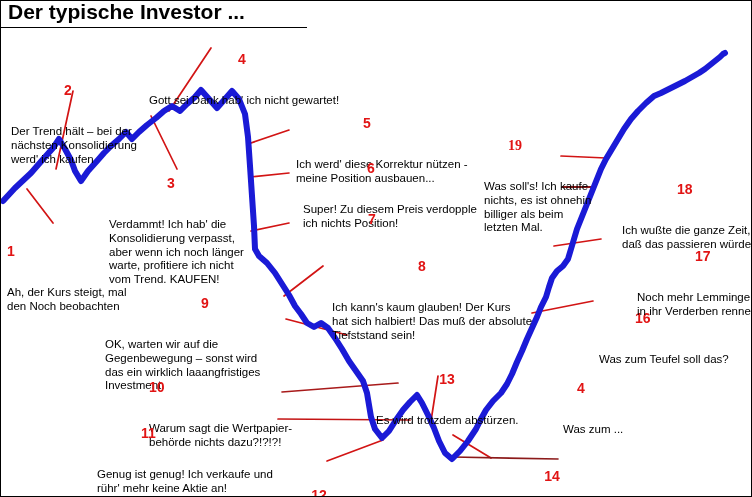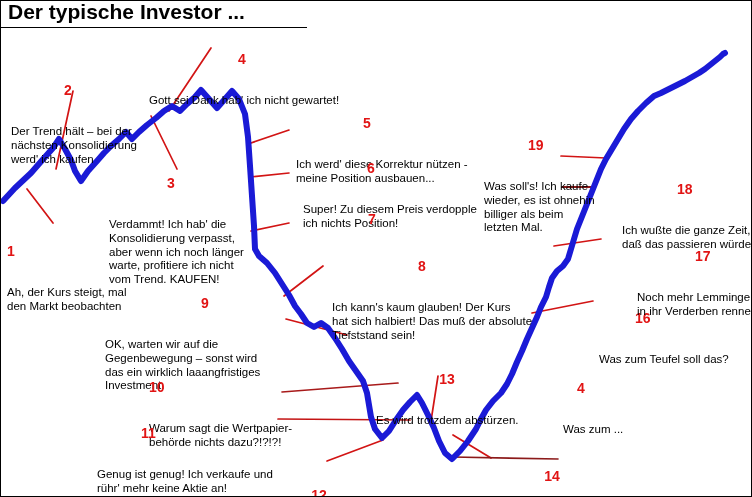--- a/index.html
+++ b/index.html
@@ -95,21 +95,21 @@
       <line x1="592" y1="186" x2="561" y2="186" stroke="#8C1A1A" stroke-width="2"></line>
       <line x1="560" y1="155" x2="605" y2="157"></line>
     </g>
 
     <polyline id="price-line" fill="none" stroke="#1A1AD6" stroke-width="6" stroke-linejoin="round" stroke-linecap="round" points="2,200 14,187 30,172 44,156 52,147 58,138 64,148 70,159 74,170 80,180 87,170 96,160 103,152 110,145 118,138 125,131 131,138 138,131 146,124 155,117 163,110 171,105 179,110 186,103 194,96 200,89 208,98 216,107 224,98 231,90 238,98 244,113 247,136 249,165 251,195 253,225 254,248 258,255 266,262 274,272 281,283 288,294 294,305 300,313 306,322 313,326 320,322 327,327 334,337 341,348 348,360 355,370 362,380 366,392 368,404 370,416 374,428 381,437 388,430 395,419 402,409 409,401 416,394 421,402 427,414 433,427 438,440 444,452 451,458 459,450 467,440 475,428 480,418 485,409 492,400 500,392 506,383 511,373 516,361 521,350 526,338 531,327 536,316 540,306 545,296 548,286 551,277 556,270 562,265 567,258 570,248 573,238 576,228 580,218 584,208 588,198 592,188 596,178 600,168 605,158 611,148 617,138 623,128 630,118 637,110 645,102 653,95 660,92 668,88 676,84 684,80 691,76 698,72 704,68 709,64 714,60 719,56 722,53 724,52"></polyline>
   </svg>
 
   <div class="ann ta-l" style="left:6px; top:216px;">
     <span class="num l">1</span>
     <span class="body">Ah, der Kurs steigt, mal
-den Markt beobachten</span>
+den Noch beobachten</span>
   </div>
 
   <div class="ann ta-l" style="left:10px; top:55px;">
     <span class="num l" style="margin-left:53px;">2</span>
     <span class="body">Der Trend hält – bei der
 nächsten Konsolidierung
 werd' ich kaufen</span>
   </div>
 
   <div class="ann ta-l" style="left:108px; top:148px;">
@@ -200,20 +200,20 @@
 in ihr Verderben rennen!</span>
   </div>
 
   <div class="ann ta-l" style="left:621px; top:154px;">
     <span class="num l" style="margin-left:55px;">18</span>
     <span class="body">Ich wußte die ganze Zeit,
 daß das passieren würde.</span>
   </div>
 
   <div class="ann ta-l" style="left:483px; top:110px;">
-    <span class="num l" style="margin-left:44px;">19</span>
+    <span class="num l" style="margin-left:24px;font-family:Liberation Serif, serif;">19</span>
     <span class="body">Was soll's! Ich kaufe
-wieder, es ist ohnehin
+nichts, es ist ohnehin
 billiger als beim
 letzten Mal.</span>
   </div>
 
 </div>
 
 </body></html>

